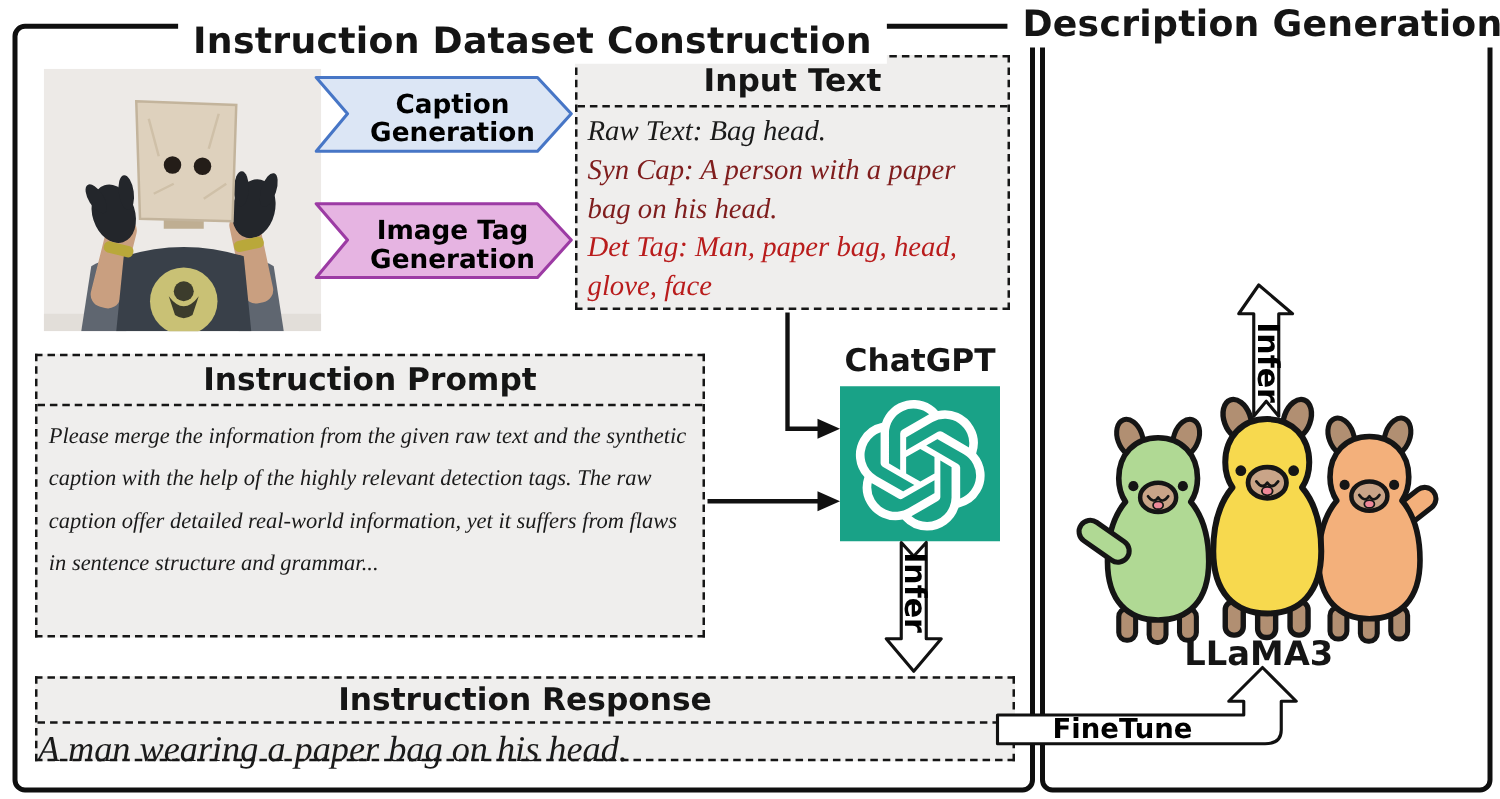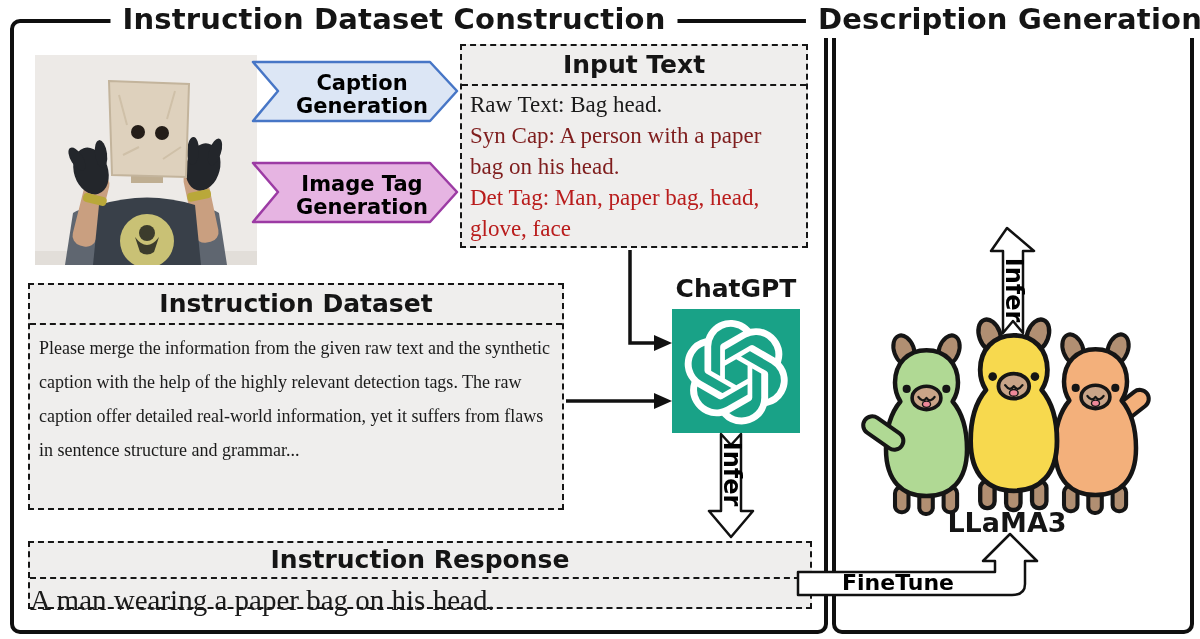--- a/index.html
+++ b/index.html
@@ -6,42 +6,42 @@
   .stage{position:relative;width:1200px;height:639px;background:#ffffff;overflow:hidden;
          font-family:"DejaVu Sans",sans-serif;color:#151515;}
   .panel{position:absolute;border:4px solid #0f0f0f;border-radius:10px;background:#ffffff;z-index:0;}
   .panel-left{left:10px;top:19px;width:810px;height:607px;}
   .panel-right{left:832px;top:19px;width:354px;height:607px;}
   .panel-title{position:absolute;top:0px;transform:translateX(-50%);background:#ffffff;
                padding:2px 12px;font-size:29px;font-weight:700;letter-spacing:0.2px;z-index:2;white-space:nowrap;}
   .dbox{position:absolute;background:#efeeed;border:2px dashed #161616;z-index:1;box-sizing:border-box;}
   .dbox-head{text-align:center;font-weight:700;border-bottom:2px dashed #161616;
              font-size:25px;padding:4px 0 5px 0;}
-  .dbox-body{font-family:"Liberation Serif",serif;color:#1a1a1a;}
+  .dbox-body{font-family:"Liberation Serif",serif;color:#1a1a1a;font-style:italic;}
   .input-body{font-size:23px;line-height:31px;padding:3px 8px;}
   .syn-cap{color:#7f1d1d;}
   .det-tag{color:#b91c1c;}
   .prompt-body{font-size:18px;line-height:34px;padding:6px 9px;}
   .response-body{font-size:29px;text-align:left;padding-top:5px;}
   .diverse-body{font-size:25px;line-height:43px;padding:8px 12px;}
   .chatgpt-label{position:absolute;left:664px;top:274px;width:144px;text-align:center;
                  font-size:25px;font-weight:700;z-index:2;}
   .overlay{position:absolute;left:0;top:0;z-index:3;pointer-events:none;}
   .photo{position:absolute;left:35px;top:55px;z-index:1;}
   svg text{font-family:"DejaVu Sans",sans-serif;}
 </style>
 </head>
 <body>
 
 <div class="stage">
 
   <div class="panel panel-left"></div>
   <div class="panel panel-right"></div>
 
-  <div class="panel-title" style="left:394px;">Instruction Dataset Construction</div>
+  <div class="panel-title" style="left:426px;margin-top:13px;">Instruction Dataset Construction</div>
   <div class="panel-title" style="left:1010px;">Description Generation</div>
 
   <svg class="photo" width="222" height="210" viewBox="0 0 222 210">
     <rect width="222" height="210" fill="#edeae7"></rect>
     <rect x="0" y="196" width="222" height="14" fill="#e2ded9"></rect>
     <path d="M30,210 L38,158 Q50,150 62,156 L66,210 Z" fill="#5f6670"></path>
     <path d="M156,210 L160,156 Q172,150 184,158 L192,210 Z" fill="#5f6670"></path>
     <rect x="44" y="118" width="24" height="74" rx="10" fill="#c99f80" transform="rotate(14 56 155)"></rect>
     <rect x="154" y="114" width="24" height="74" rx="10" fill="#c99f80" transform="rotate(-12 166 151)"></rect>
     <path d="M58,210 L64,150 Q112,135 160,150 L166,210 Z" fill="#394049"></path>
@@ -68,21 +68,21 @@
   <div class="dbox" style="left:460px;top:44px;width:348px;height:204px;">
     <div class="dbox-head">Input Text</div>
     <div class="dbox-body input-body">
       <span>Raw Text: Bag head.</span><br>
       <span class="syn-cap">Syn Cap: A person with a paper bag on his head.</span><br>
       <span class="det-tag">Det Tag: Man, paper bag, head, glove, face</span>
     </div>
   </div>
 
   <div class="dbox" style="left:28px;top:283px;width:536px;height:227px;">
-    <div class="dbox-head">Instruction Dataset</div>
+    <div class="dbox-head">Instruction Prompt</div>
     <div class="dbox-body prompt-body">Please merge the information from the given raw text and the synthetic caption with the help of the highly relevant detection tags. The raw caption offer detailed real-world information, yet it suffers from flaws in sentence structure and grammar...</div>
   </div>
 
   <div class="dbox" style="left:28px;top:541px;width:784px;height:68px;">
     <div class="dbox-head" style="font-size:25px;padding:2px 0 3px 0;">Instruction Response</div>
     <div class="dbox-body response-body">A man wearing a paper bag on his head.</div>
   </div>
 
 
   <div class="chatgpt-label">ChatGPT</div>

